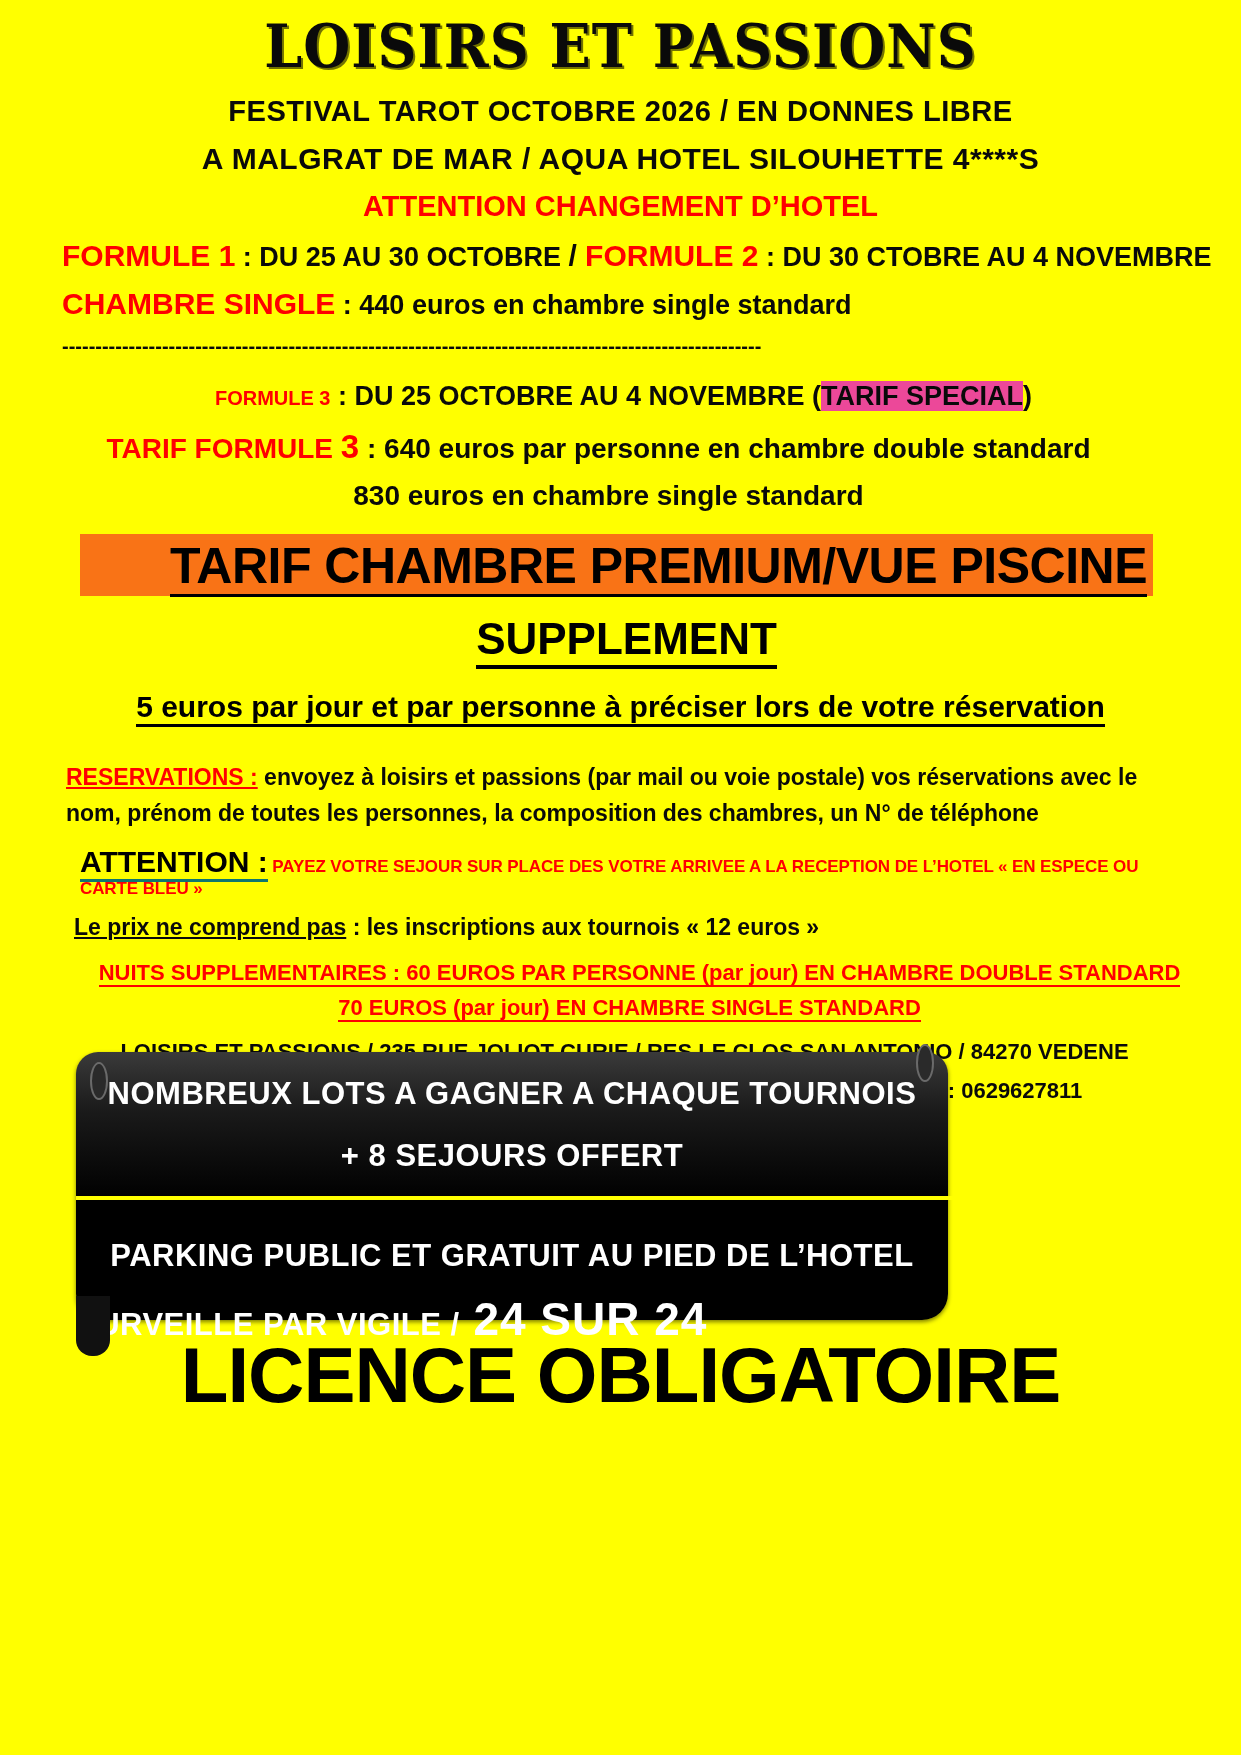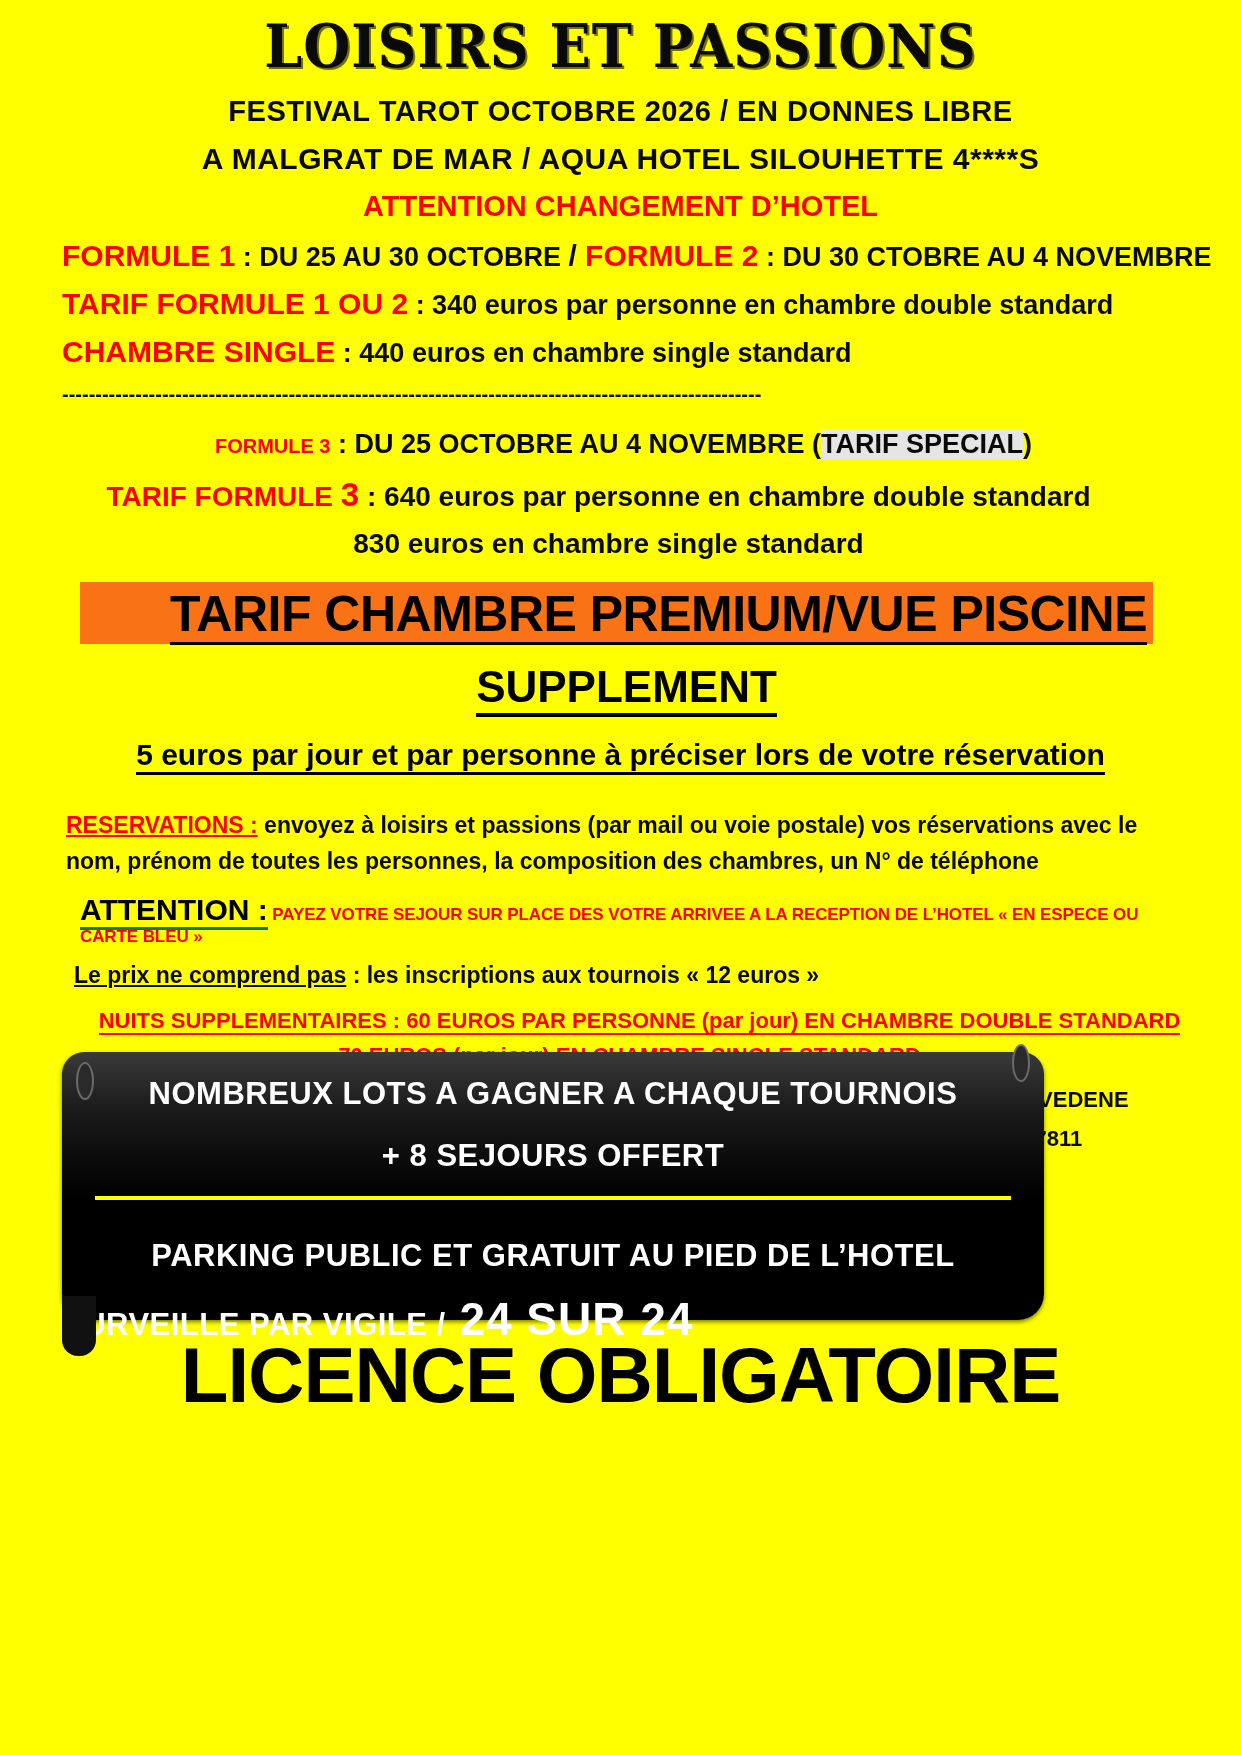--- a/index.html
+++ b/index.html
@@ -91,21 +91,21 @@
   .f3-line {
     font-weight: bold;
     font-size: 27px;
     color: #0a0a0a;
     text-align: center;
     margin-top: 22px;
     margin-bottom: 16px;
   }
   .f3-line .red { font-size: 20px; }
   .big3 { font-size: 33px; }
-  .greybg { background: #e5e5e5; }
+  .greybg { background: #ec4899; }
 
   .f3-tarif {
     font-weight: bold;
     font-size: 28px;
     color: #0a0a0a;
     text-align: center;
     margin-bottom: 14px;
     padding-right: 50px;
   }
   .f3-single {
@@ -227,23 +227,23 @@
     line-height: 1.6;
   }
   .mail-link {
     color: #116b73;
     text-decoration: underline;
   }
 
   
   .banner {
     position: absolute;
-    left: 62px;
+    left: 76px;
     top: 1052px;
-    width: 982px;
+    width: 872px;
     height: 268px;
     background: linear-gradient(180deg, #3a3a3a 0%, #1a1a1a 22%, #000000 55%, #000000 100%);
     border-radius: 22px 22px 26px 26px;
     box-shadow: 0 2px 4px rgba(0,0,0,0.5);
   }
   .banner-curl-l {
     position: absolute;
     left: 14px; top: 10px;
     width: 14px; height: 34px;
     border: 2px solid #6a6a6a;
@@ -331,23 +331,20 @@
   <div class="subtitle">FESTIVAL TAROT  OCTOBRE  2026  / EN DONNES LIBRE</div>
   <div class="subtitle2">A MALGRAT DE MAR / AQUA HOTEL SILOUHETTE  4****S</div>
   <div class="attn-hotel">ATTENTION CHANGEMENT D’HOTEL</div>
 
   <div class="formula-block">
 
     <div class="fline">
       <span class="red f1-red">FORMULE 1</span><span> : DU 25 AU 30 OCTOBRE </span><span class="f1-red" style="color:#0a0a0a">/ </span><span class="red f1-red">FORMULE 2</span><span> : DU 30 CTOBRE AU 4 NOVEMBRE</span>
     </div>
 
-    <div class="fline">
-      <span class="red f1-red">TARIF FORMULE 1 OU 2</span><span> : 340 euros par personne en chambre double standard</span>
-    </div>
 
     <div class="fline">
       <span class="red f1-red">CHAMBRE SINGLE</span><span> : 440 euros en chambre single standard</span>
     </div>
 
     <div class="dashline">---------------------------------------------------------------------------------------------------------</div>
 
     <div class="f3-line">
       <span class="red">FORMULE 3</span><span> : DU 25 OCTOBRE AU  4 NOVEMBRE (</span><span class="greybg">TARIF SPECIAL</span><span>)</span>
     </div>

